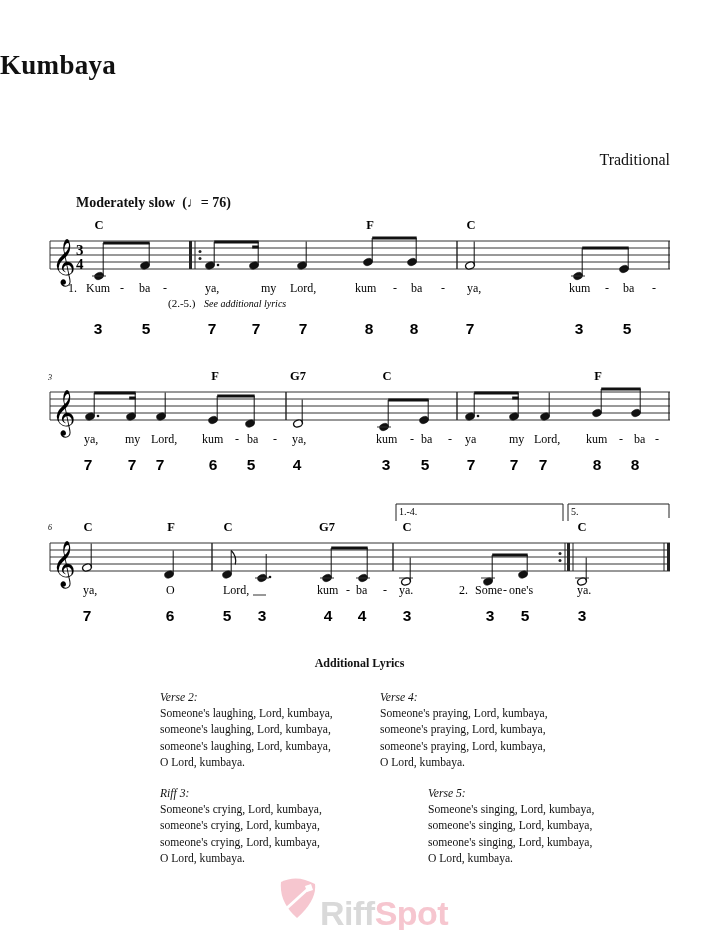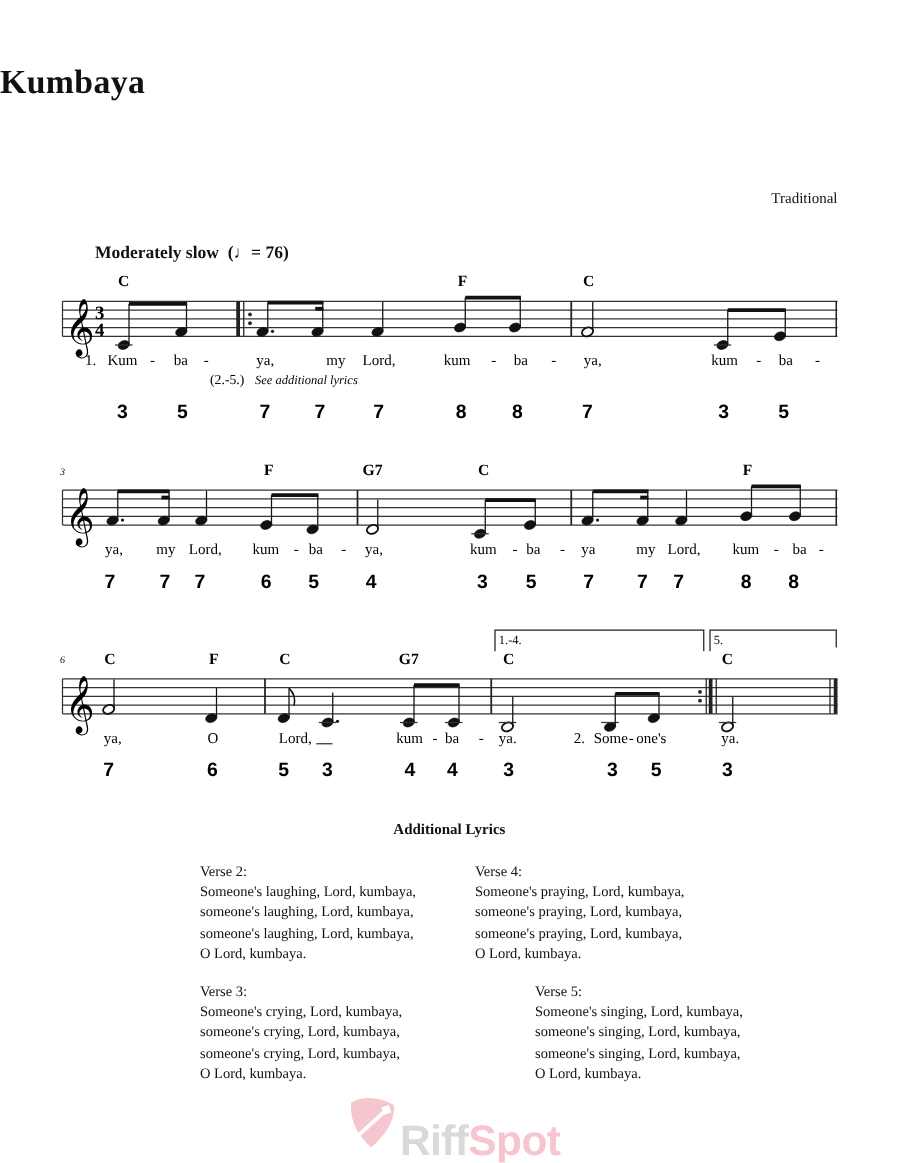--- a/index.html
+++ b/index.html
@@ -1,29 +1,29 @@
 <!DOCTYPE html>
 <html><head>
 <meta charset="utf-8">
 <style>
   html,body{margin:0;padding:0;background:#fff;}
   body{width:719px;height:930px;position:relative;overflow:hidden;font-family:"Liberation Serif","DejaVu Serif",serif;color:#111;}
   .abs{position:absolute;}
   #title{left:0;width:719px;top:50px;font-size:27px;font-weight:bold;letter-spacing:0.3px;}
-  #composer{right:49px;top:151px;font-size:12px;}
+  #composer{right:49px;top:151px;font-size:16px;}
   #tempo{left:76px;top:195px;font-size:14px;font-weight:bold;}
   #tempo .note{font-weight:normal;}
   svg#score{position:absolute;left:0;top:0;}
   .chord{font-family:"Liberation Serif",serif;font-weight:bold;font-size:12.5px;}
   .lyr{font-family:"Liberation Serif",serif;font-size:12px;}
   .hole{font-family:"Liberation Sans","DejaVu Sans",sans-serif;font-weight:bold;font-size:15.5px;}
   .mnum{font-family:"Liberation Serif",serif;font-style:italic;font-size:8px;}
   #addl-title{left:0;width:719px;top:656px;text-align:center;font-size:12px;font-weight:bold;}
   .verse{font-size:11.6px;line-height:16.2px;}
-  .verse .vh{}
+  .verse .vh{font-style:italic;}
   #logo{left:275px;top:876px;width:170px;height:44px;}
   #logo-text{position:absolute;left:45px;top:18px;font-family:"Liberation Sans",sans-serif;font-weight:bold;font-size:34px;letter-spacing:-0.5px;}
   #logo-text .riff{color:#d9d9d9;}
   #logo-text .spot{color:#f6c6cf;}
 </style>
 </head>
 <body>
 
 <div id="title" class="abs">Kumbaya</div>
 <div id="composer" class="abs">Traditional</div>
@@ -284,21 +284,21 @@
 <div id="addl-title" class="abs">Additional Lyrics</div>
 
 <div class="abs verse" style="left:160px;top:690px;">
   <div class="vh">Verse 2:</div>
   <div>Someone's laughing, Lord, kumbaya,</div>
   <div>someone's laughing, Lord, kumbaya,</div>
   <div>someone's laughing, Lord, kumbaya,</div>
   <div>O Lord, kumbaya.</div>
 </div>
 <div class="abs verse" style="left:160px;top:786px;">
-  <div class="vh">Verse 3:</div>
+  <div class="vh">Riff 3:</div>
   <div>Someone's crying, Lord, kumbaya,</div>
   <div>someone's crying, Lord, kumbaya,</div>
   <div>someone's crying, Lord, kumbaya,</div>
   <div>O Lord, kumbaya.</div>
 </div>
 <div class="abs verse" style="left:380px;top:690px;">
   <div class="vh">Verse 4:</div>
   <div>Someone's praying, Lord, kumbaya,</div>
   <div>someone's praying, Lord, kumbaya,</div>
   <div>someone's praying, Lord, kumbaya,</div>

